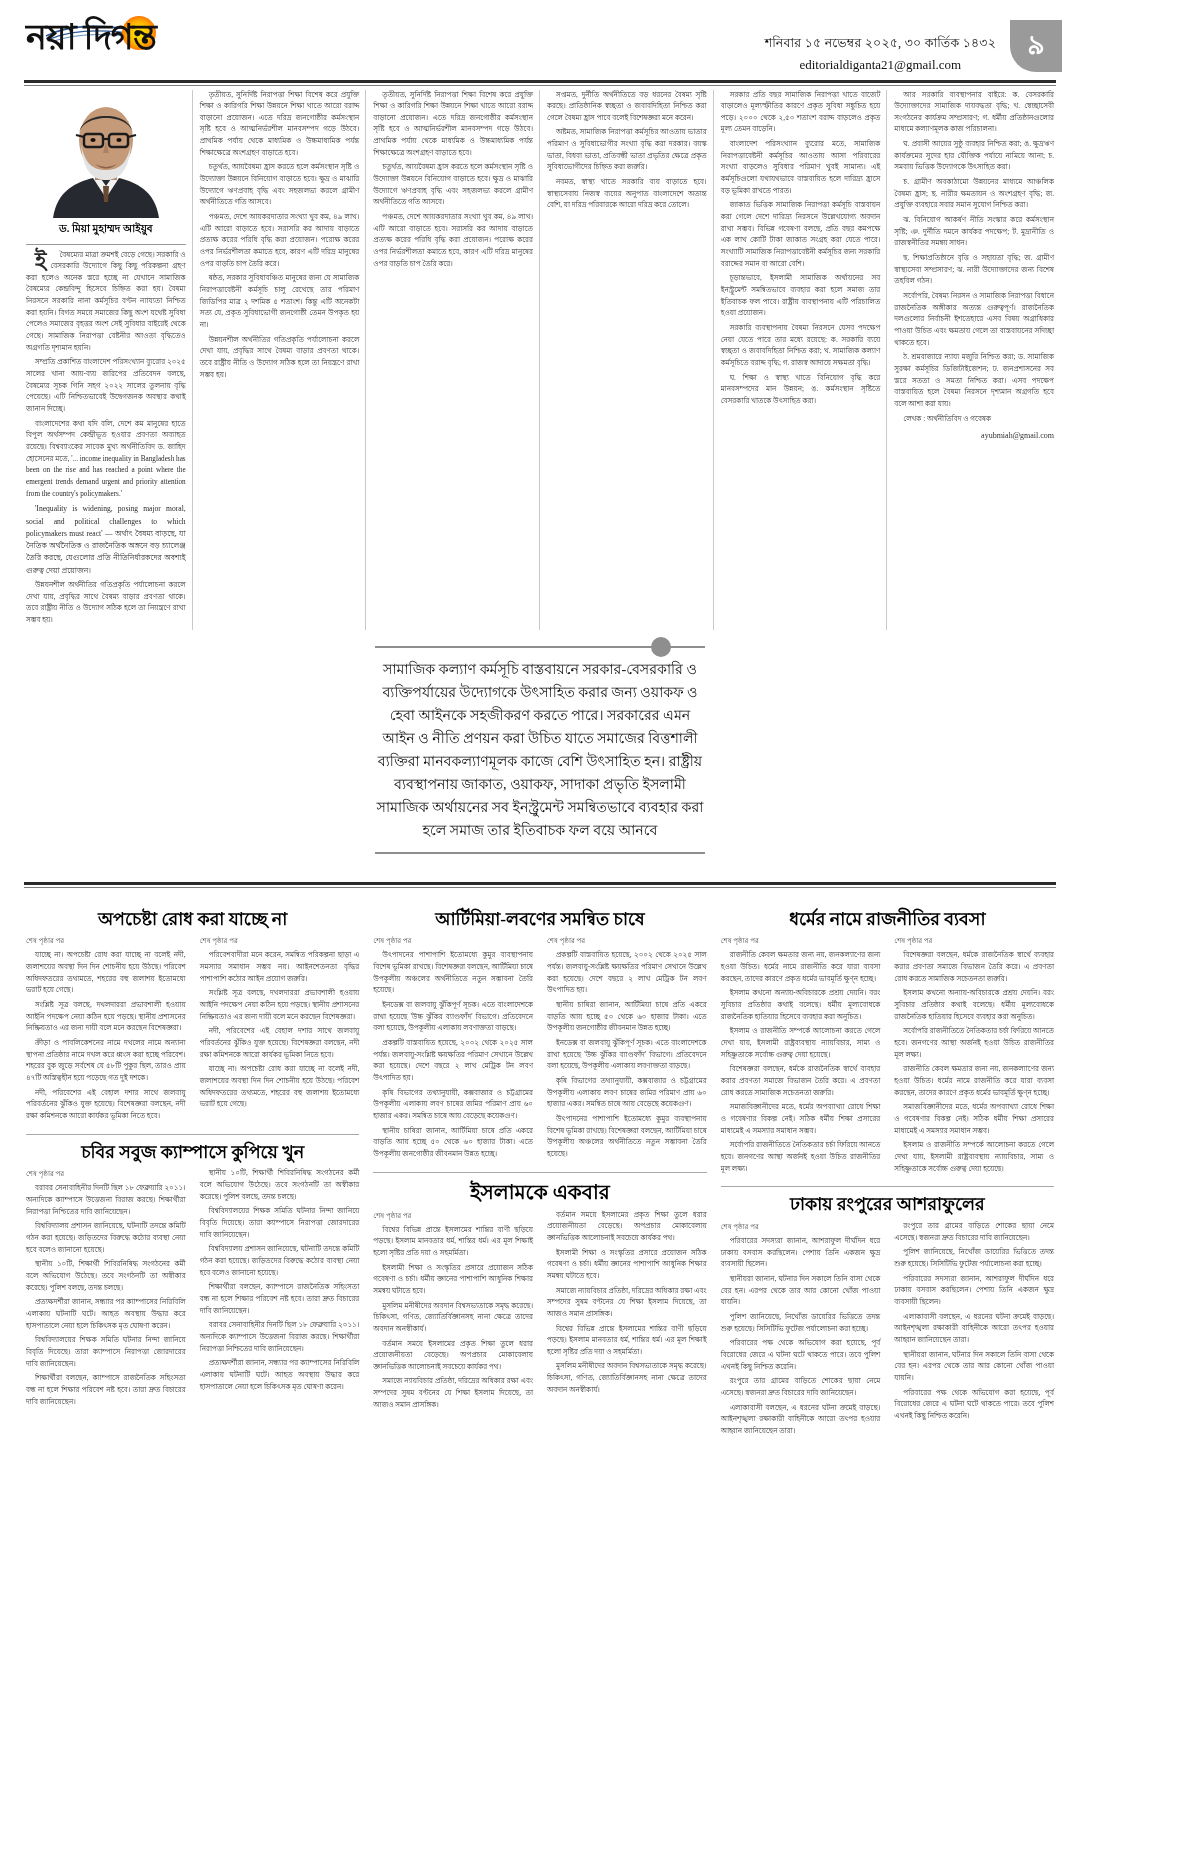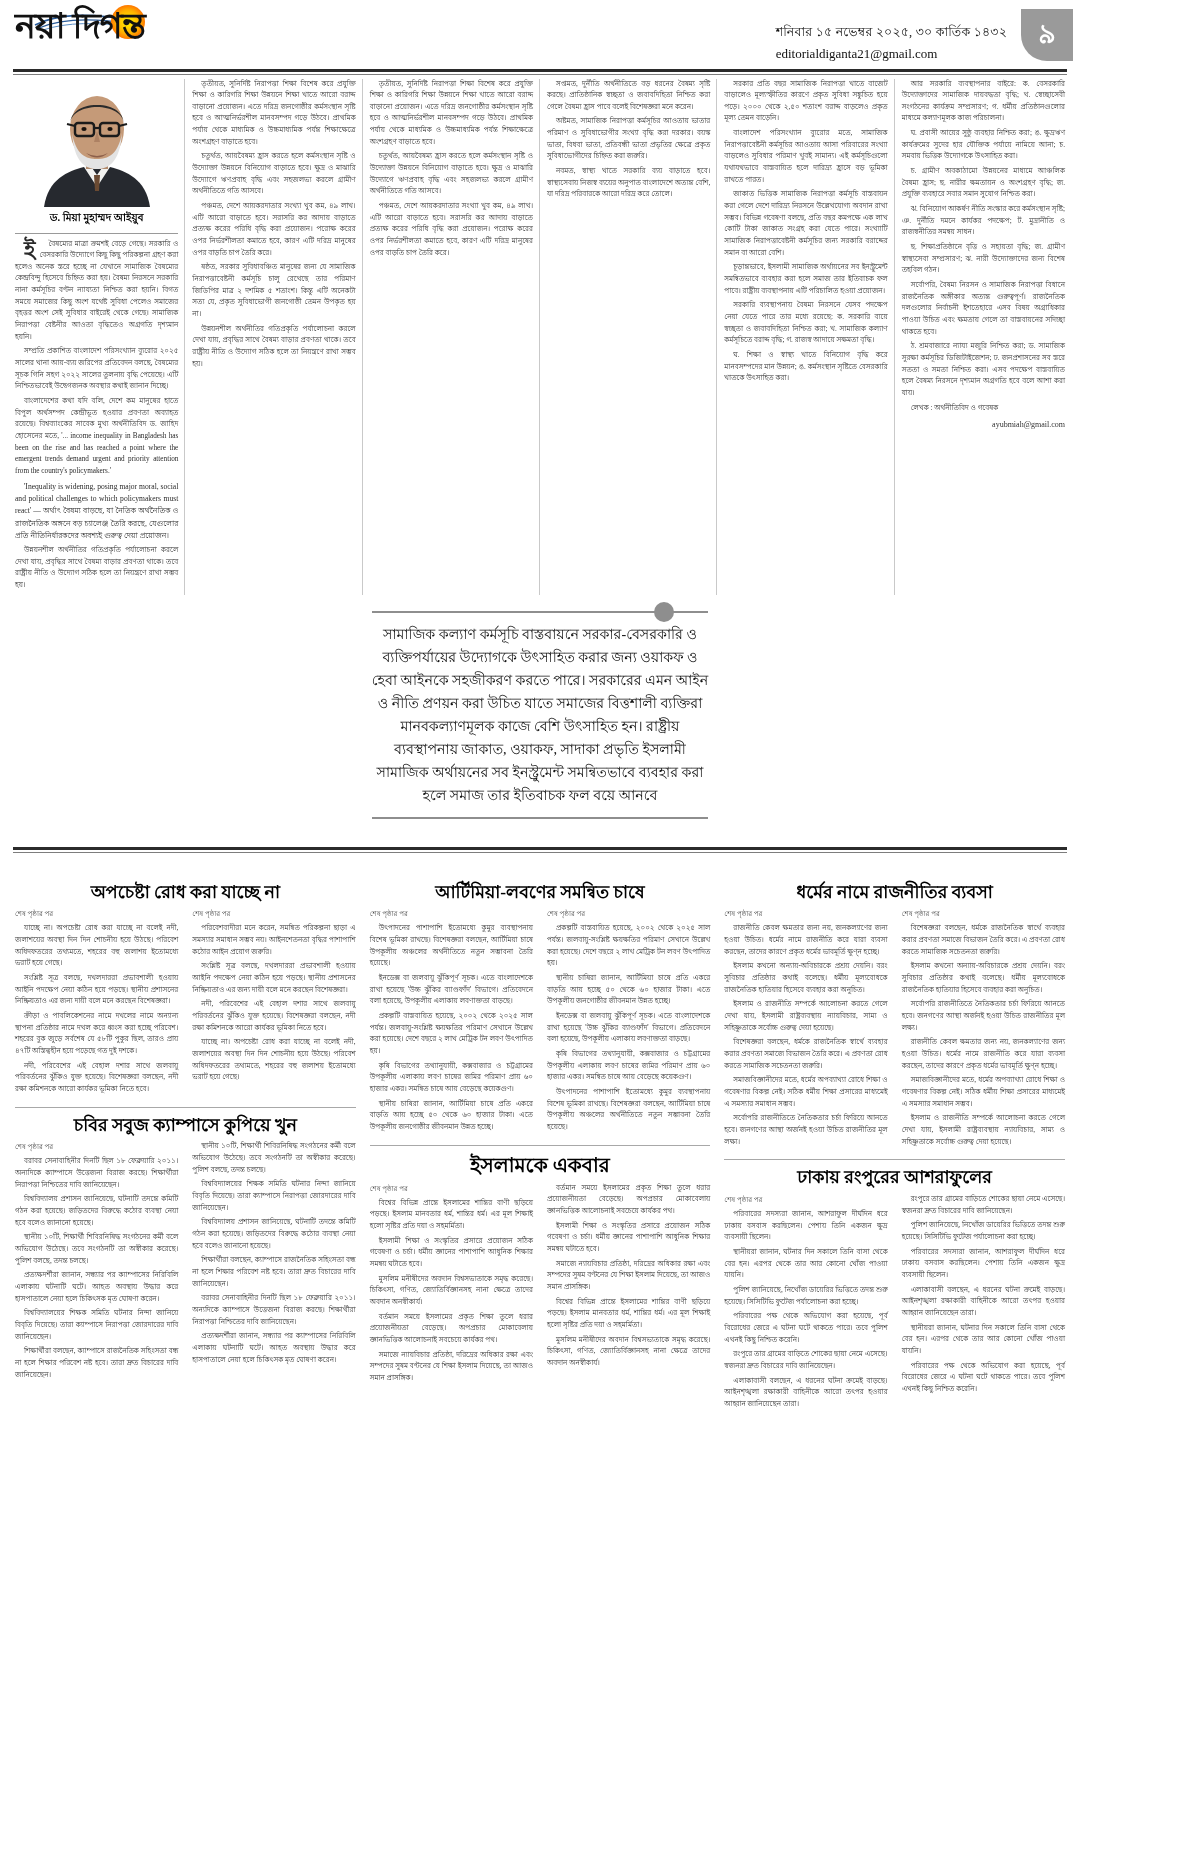--- a/index.html
+++ b/index.html
@@ -3,34 +3,34 @@
 <meta charset="utf-8">
 <title>Naya Diganta — Editorial Page</title>
 <style>
   html,body{margin:0;padding:0;background:#ffffff;}
   body{
     width:1200px;height:1868px;overflow:hidden;position:relative;
     font-family:"Liberation Serif","DejaVu Serif",serif;
     color:#1a1a1a;
   }
   .page{width:1080px;height:1868px;position:relative;background:#fff;
-        padding:1px;box-sizing:border-box;}
+        padding:12px;box-sizing:border-box;}
 
   
   .masthead{position:relative;height:66px;display:flex;align-items:flex-start;
             justify-content:space-between;padding:8px 0 0 14px;box-sizing:border-box;}
   .logo-wrap{position:relative;display:flex;align-items:center;}
   .logo-text{font-size:35px;font-weight:bold;letter-spacing:-1px;color:#111;
              font-family:"Liberation Serif",serif;line-height:1;position:relative;z-index:2;}
   .logo-sun{position:absolute;left:96px;top:-4px;width:34px;height:34px;border-radius:50%;
             background:radial-gradient(circle at 50% 50%, #fff200 0%, #ffb300 48%, #ff6a00 76%, rgba(255,106,0,0) 100%);
             z-index:1;}
   .logo-swoosh{position:absolute;left:18px;top:2px;width:120px;height:20px;z-index:1;}
   .head-right{display:flex;align-items:flex-start;gap:0;}
-  .head-meta{text-align:left;padding-top:14px;padding-right:14px;margin-left:42px;}
+  .head-meta{text-align:center;padding-top:14px;padding-right:14px;margin-left:42px;}
   .head-date{font-size:12.5px;color:#111;letter-spacing:.2px;}
   .head-mail{font-size:13px;color:#111;margin-top:3px;font-family:"Liberation Serif",serif;}
   .page-badge{width:52px;height:52px;background:#9a9a9a;color:#fff;
               border-radius:0 0 0 26px;display:flex;align-items:center;justify-content:center;
               font-size:27px;font-weight:bold;margin-right:6px;}
 
   .rule-thick{height:3px;background:#2b2b2b;margin:2px 12px 0 12px;}
   .rule-thin{height:1px;background:#7d7d7d;margin:1.5px 12px 0 12px;}
 
   
@@ -71,21 +71,21 @@
 
   .email-sig{text-align:right;font-size:8px;color:#333;margin-top:6px;
              font-family:"Liberation Serif",serif;}
 
   
   .sec-rule-thick{height:3px;background:#2b2b2b;margin:10px 12px 0 12px;}
   .sec-rule-thin{height:1px;background:#7d7d7d;margin:2px 12px 0 12px;}
 
   
   .lower{display:grid;grid-template-columns:repeat(6,1fr);column-gap:14px;
-         margin:16px 14px;padding-top:8px;}
+         margin:8px 14px;padding-top:8px;}
   .sec-head{font-size:17.5px;font-weight:bold;text-align:center;color:#000;
             margin:4px 0 5px 0;line-height:1.3;}
   .sec-head.sm{font-size:20px;}
   .contfrom{font-size:7px;color:#444;margin:0 0 3px 0;text-align:left;}
   .cell{position:relative;}
 
   
   .btxt{font-size:7.2px;line-height:1.62;text-align:justify;color:#2a2a2a;margin:0 0 3px 0;}
   .btxt.ind{text-indent:9px;}
 

